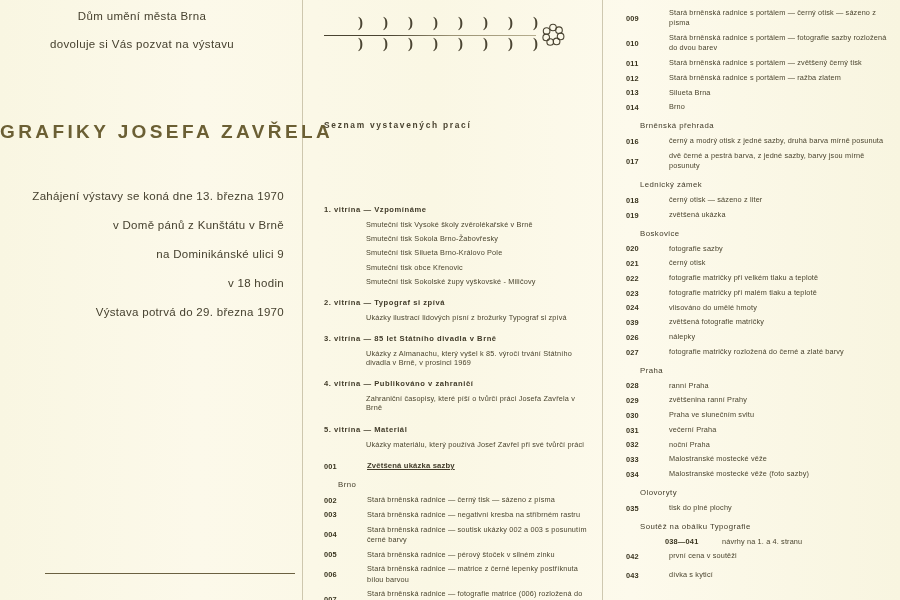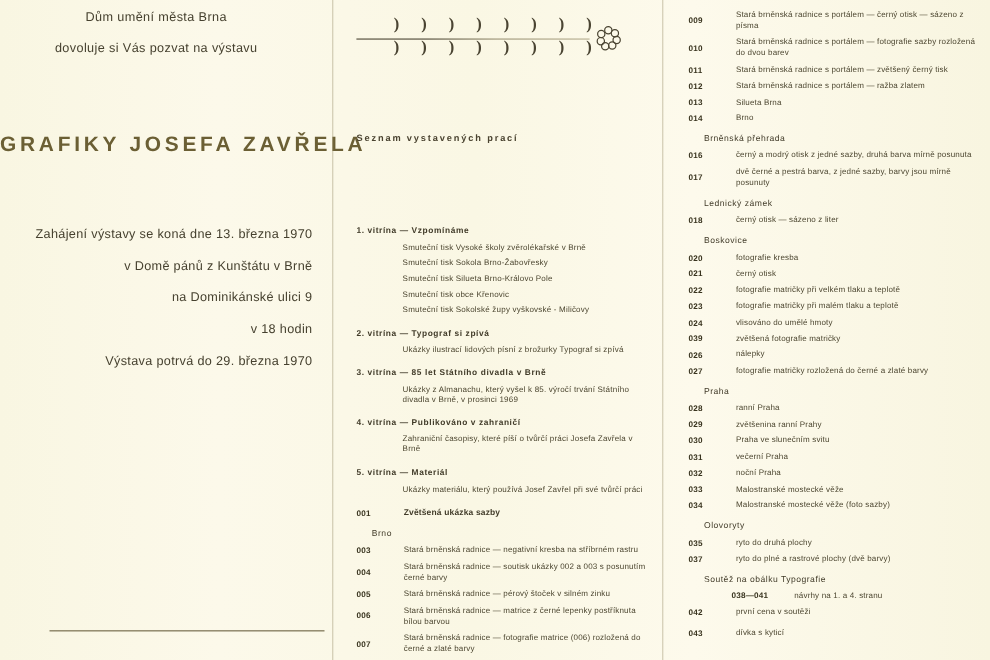--- a/index.html
+++ b/index.html
@@ -37,21 +37,21 @@
     font-size:11.5px;letter-spacing:.35px;color:#46412f;
     margin-bottom:16px;white-space:nowrap;
   }
   .exhibit-title{
     position:absolute;left:0;right:14px;top:121px;
     text-align:right;
     font-size:19px;font-weight:700;letter-spacing:3.4px;
     color:#6b5f34;white-space:nowrap;
   }
   .event-lines{
-    position:absolute;left:0;right:18px;top:207px;
+    position:absolute;left:0;right:18px;top:190px;
     text-align:right;
   }
   .event-lines div{
     font-size:11.5px;letter-spacing:.3px;color:#46412f;
     margin-bottom:17px;white-space:nowrap;
   }
   .bottom-rule{
     position:absolute;left:45px;width:250px;top:573px;height:1px;
     background:#6b6141;
   }
@@ -191,24 +191,28 @@
       <div class="sub">Ukázky z Almanachu, který vyšel k 85. výročí trvání Státního divadla v Brně, v prosinci 1969</div>
       <div class="gap"></div>
       <div class="vitrina">4. vitrína — Publikováno v zahraničí</div>
       <div class="sub">Zahraniční časopisy, které píší o tvůrčí práci Josefa Zavřela v Brně</div>
       <div class="gap"></div>
       <div class="vitrina">5. vitrína — Materiál</div>
       <div class="sub">Ukázky materiálu, který používá Josef Zavřel při své tvůrčí práci</div>
       <div class="gap"></div>
       <div class="item">
         <div class="num">001</div>
-        <div class="txt" style="font-weight: 700; font-size: 7.7px; color: rgb(65, 59, 41);">Zvětšená ukázka sazby</div>
+        <div class="txt" style="font-weight: 700; font-size: 7.7px; color: rgb(65, 59, 41); text-decoration: underline;">Zvětšená ukázka sazby</div>
       </div>
       <div class="gap-sm"></div>
       <div class="section-head">Brno</div>
+      <div class="item">
+        <div class="num">002</div>
+        <div class="txt">Stará brněnská radnice — černý tisk — sázeno z písma</div>
+      </div>
       <div class="item">
         <div class="num">003</div>
         <div class="txt">Stará brněnská radnice — negativní kresba na stříbrném rastru</div>
       </div>
       <div class="item">
         <div class="num">004</div>
         <div class="txt">Stará brněnská radnice — soutisk ukázky 002 a 003 s posunutím černé barvy</div>
       </div>
       <div class="item">
         <div class="num">005</div>
@@ -260,25 +264,29 @@
       <div class="item">
         <div class="num">017</div>
         <div class="txt">dvě černé a pestrá barva, z jedné sazby, barvy jsou mírně posunuty</div>
       </div>
       <div class="gap-sm"></div>
       <div class="section-head">Lednický zámek</div>
       <div class="item">
         <div class="num">018</div>
         <div class="txt">černý otisk — sázeno z liter</div>
       </div>
+      <div class="item">
+        <div class="num">019</div>
+        <div class="txt">zvětšená ukázka</div>
+      </div>
       <div class="gap-sm"></div>
       <div class="section-head">Boskovice</div>
       <div class="item">
         <div class="num">020</div>
-        <div class="txt">fotografie kresba</div>
+        <div class="txt">fotografie sazby</div>
       </div>
       <div class="item">
         <div class="num">021</div>
         <div class="txt">černý otisk</div>
       </div>
       <div class="item">
         <div class="num">022</div>
         <div class="txt">fotografie matričky při velkém tlaku a teplotě</div>
       </div>
       <div class="item">
@@ -328,25 +336,21 @@
         <div class="txt">Malostranské mostecké věže</div>
       </div>
       <div class="item">
         <div class="num">034</div>
         <div class="txt">Malostranské mostecké věže (foto sazby)</div>
       </div>
       <div class="gap-sm"></div>
       <div class="section-head">Olovoryty</div>
       <div class="item">
         <div class="num">035</div>
-        <div class="txt">ryto do druhá plochy</div>
-      </div>
-      <div class="item">
-        <div class="num">037</div>
-        <div class="txt">ryto do plné a rastrové plochy (dvě barvy)</div>
+        <div class="txt">tisk do plné plochy</div>
       </div>
       <div class="gap-sm"></div>
       <div class="section-head">Soutěž na obálku Typografie</div>
       <div class="item">
         <div class="num wide">038—041</div>
         <div class="txt">návrhy na 1. a 4. stranu</div>
       </div>
       <div class="item">
         <div class="num">042</div>
         <div class="txt">první cena v soutěži</div>

